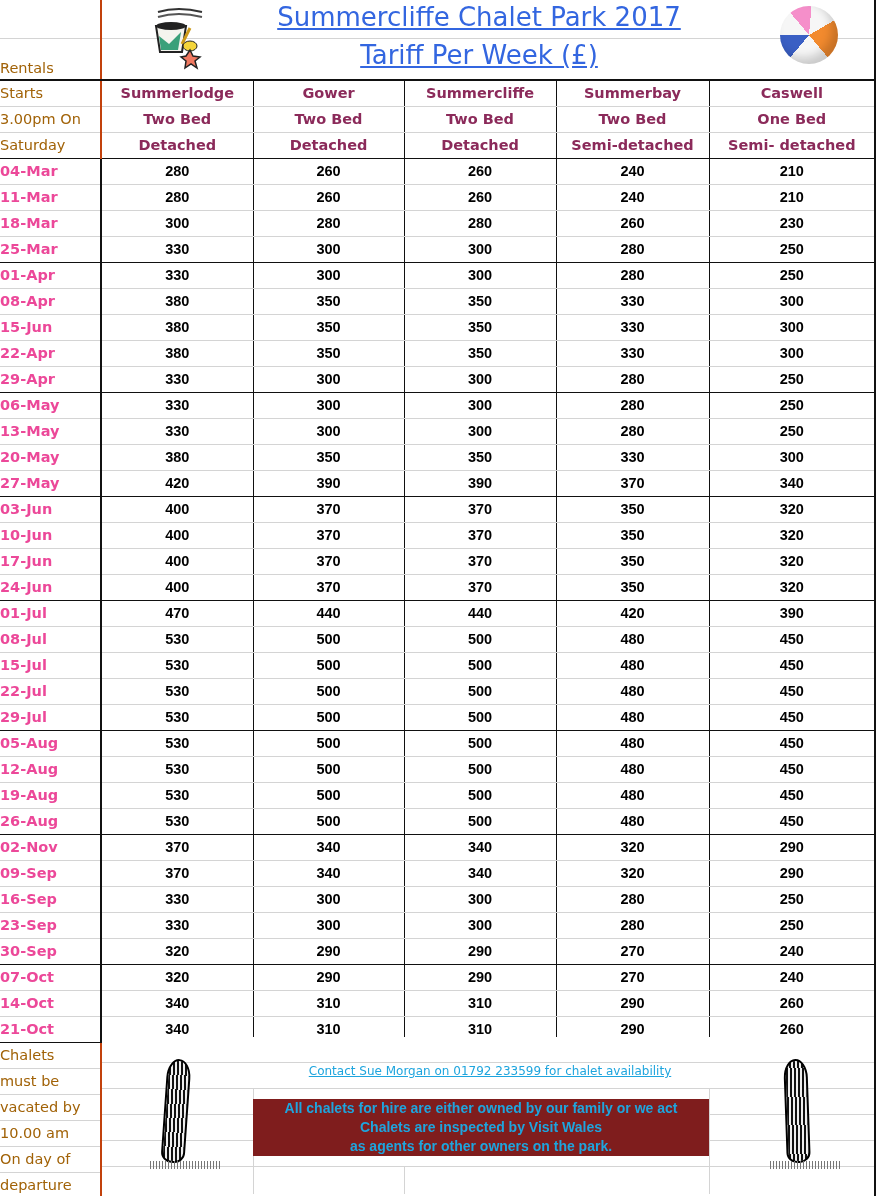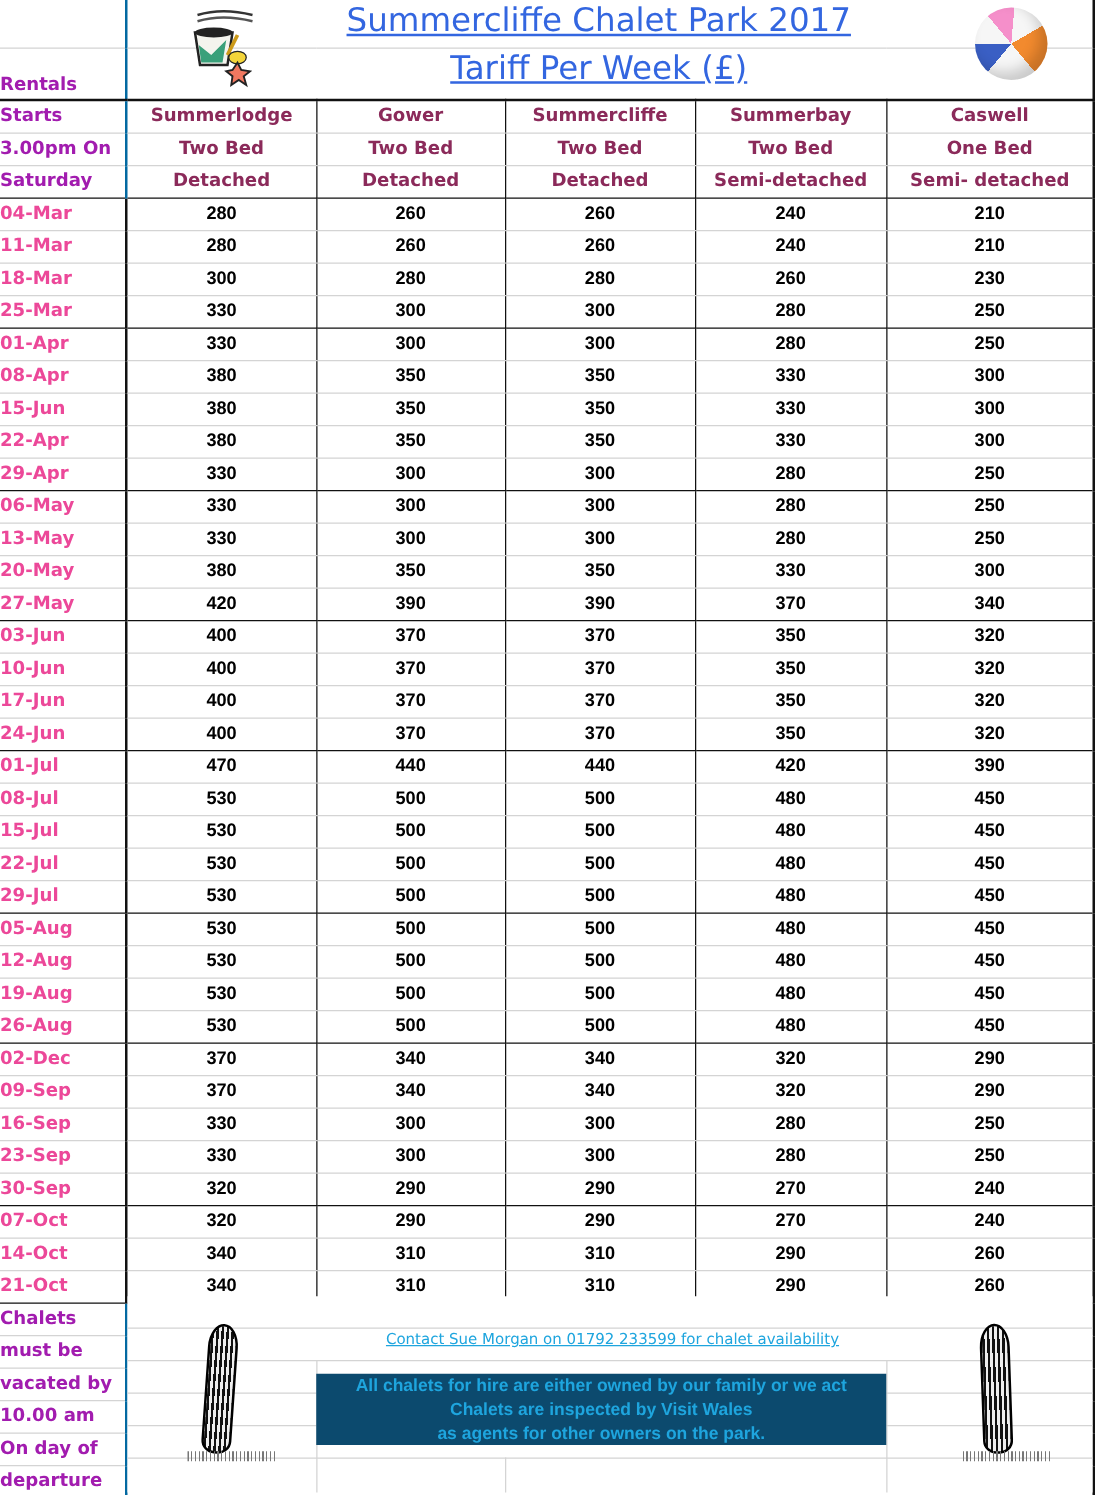--- a/index.html
+++ b/index.html
@@ -5,22 +5,22 @@
   html, body { margin: 0; padding: 0; background: #ffffff; }
   body { width: 878px; height: 1196px; position: relative; overflow: hidden;
          font-family: "DejaVu Sans", sans-serif; }
   .sheet { position: absolute; left: 0; top: 0; width: 875px; }
   table.grid { border-collapse: collapse; table-layout: fixed; width: 875px; }
   table.grid td { padding: 0; height: 25px; border-bottom: 1px solid #d4d4d4;
                   overflow: hidden; white-space: nowrap; font-size: 14.5px; }
   col.c0 { width: 101px; } col.c1 { width: 152px; } col.c2 { width: 151px; }
   col.c3 { width: 152px; } col.c4 { width: 153px; } col.c5 { width: 166px; }
 
-  td.lbl { color: #a21caf; font-weight: bold; padding-left: 4px; font-size: 15px;
-           border-right: 2px solid #0369a1; }
+  td.lbl { color: #a16207; font-weight: normal; padding-left: 4px; font-size: 15px;
+           border-right: 2px solid #c2410c; }
   td.date { color: #ec4899; font-weight: bold; padding-left: 4px; font-size: 15px;
             border-right: 2px solid #111; }
   td.hdr { color: #8b2a5a; text-align: center; font-size: 15px; font-weight: bold;
            border-right: 1.5px solid #111; }
   td.num { text-align: center; font-family: "Liberation Sans", sans-serif;
            font-weight: bold; font-size: 15px; color: #000; border-right: 1.5px solid #111; }
   td.last { border-right: 2px solid #111; }
   tr.grp td { border-bottom: 1.5px solid #111; margin-left: 12px; }
   tr.title-row td { border-bottom: 1px solid #d4d4d4; }
   tr.title-row2 td { border-bottom: 2px solid #111; }
@@ -36,21 +36,21 @@
           background: conic-gradient(from 20deg, #f6f6f6 0 40deg, #f28a2e 40deg 120deg, #f6f6f6 120deg 200deg,
                       #3a5fc4 200deg 250deg, #f6f6f6 250deg 300deg, #f58fca 300deg 345deg, #f6f6f6 345deg 360deg);
           box-shadow: inset -6px -6px 10px rgba(0,0,0,0.18); }
 
   .footer-overlay { position: absolute; left: 102px; top: 1037px; width: 772px; height: 157px; background: #ffffff; }
   .footer-lines { position: absolute; left: 0; width: 772px; height: 1px; background: #d4d4d4; }
   .contact { position: absolute; left: 98px; top: 27px; width: 580px; text-align: center;
              color: #1ea5de; text-decoration: underline; font-size: 12px; white-space: nowrap; }
   .note { position: absolute; left: 151px; top: 62px; width: 456px; text-align: center;
           color: #1ea5de; font-family: "Liberation Sans", sans-serif; font-weight: bold;
-          font-size: 14px; line-height: 19px; background: #0c4a6e; }
+          font-size: 14px; line-height: 19px; background: #7f1d1d; }
   .board { position: absolute; width: 20px; height: 100px; border-radius: 50% 50% 45% 45% / 18% 18% 10% 10%;
            background: repeating-linear-gradient(90deg, #111 0 2px, #eee 2px 4px); border: 2px solid #000; }
   .board-l { left: 62px; top: 22px; transform: rotate(4deg); }
   .board-r { left: 683px; top: 22px; transform: rotate(-2deg); }
   .sand { position: absolute; width: 70px; height: 8px; background: repeating-linear-gradient(90deg,#777 0 1px,transparent 1px 3px); }
   .sand-l { left: 48px; top: 124px; } .sand-r { left: 668px; top: 124px; }
   .footer-vsep { position: absolute; width: 1px; background: #d4d4d4; }
 </style>
 </head>
 <body>
@@ -302,21 +302,21 @@
         </tr>
         <tr class="grp">
           <td class="date">26-Aug</td>
           <td class="num">530</td>
           <td class="num">500</td>
           <td class="num">500</td>
           <td class="num">480</td>
           <td class="num last">450</td>
         </tr>
         <tr>
-          <td class="date">02-Dec</td>
+          <td class="date">02-Nov</td>
           <td class="num">370</td>
           <td class="num">340</td>
           <td class="num">340</td>
           <td class="num">320</td>
           <td class="num last">290</td>
         </tr>
         <tr>
           <td class="date">09-Sep</td>
           <td class="num">370</td>
           <td class="num">340</td>

